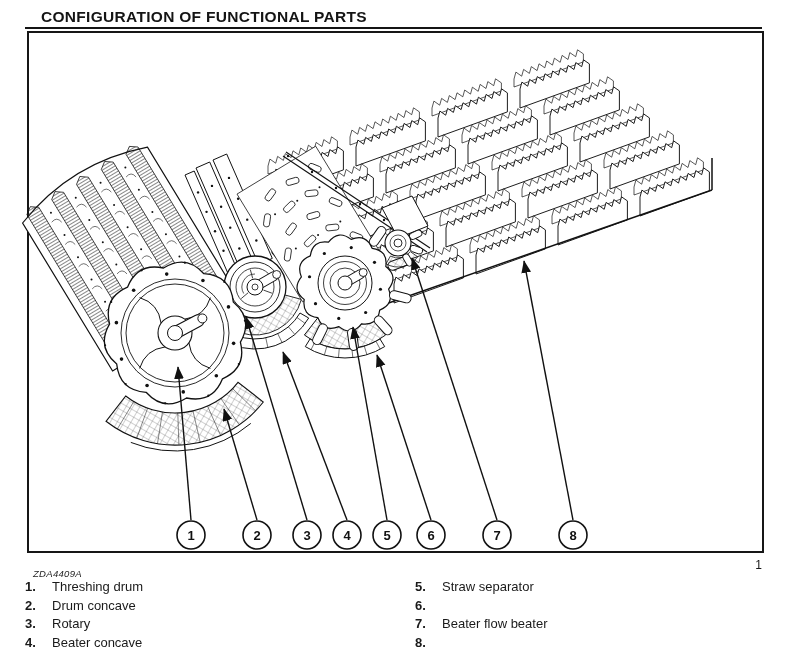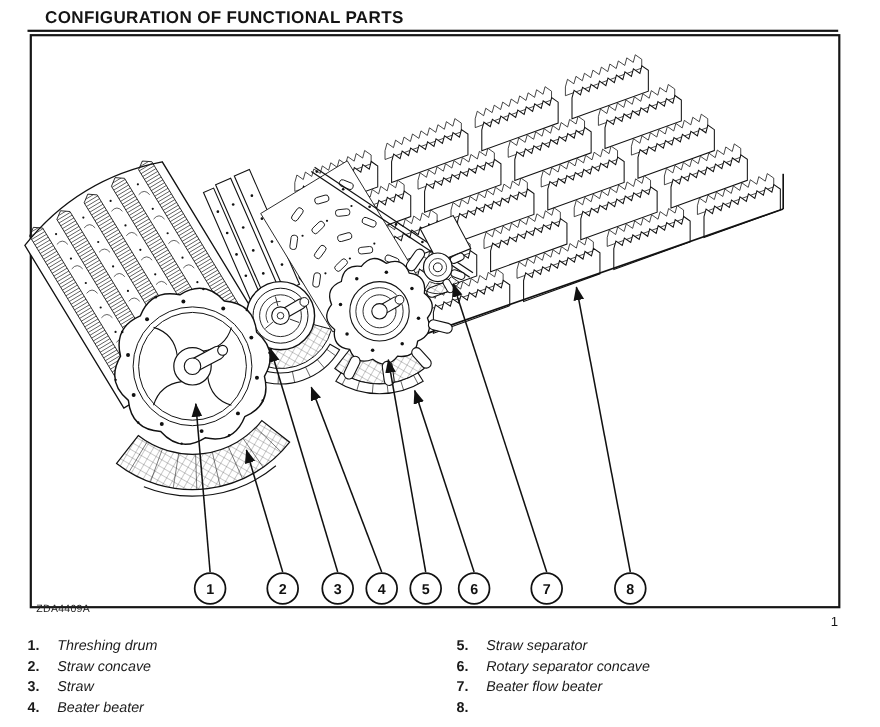--- a/index.html
+++ b/index.html
@@ -11,33 +11,33 @@
     position:absolute;left:25px;top:8px;font-size:15.5px;font-weight:bold;
     letter-spacing:.3px;color:#141414;white-space:nowrap;margin-left:16px;
   }
   .title-rule{position:absolute;left:25px;top:27px;width:737px;height:2.2px;background:#141414;}
   .frame{
     position:absolute;left:27px;top:31px;width:737px;height:522px;
     border:2px solid #161616;box-sizing:border-box;background:#fff;
   }
   .diagram-svg{position:absolute;left:0;top:0;width:800px;height:661px;}
   .figure-code{
-    position:absolute;left:33px;top:548px;font-size:9.5px;color:#222;letter-spacing:.3px;
+    position:absolute;left:33px;top:568px;font-size:9.5px;color:#222;letter-spacing:.3px;font-style:italic;
   }
   .figure-number{
     position:absolute;left:700px;top:558px;width:62px;text-align:right;
     font-size:12px;color:#161616;
   }
   .legend{position:absolute;left:0;top:578px;width:800px;font-size:13px;color:#1a1a1a;}
   .legend-col{position:absolute;top:0;}
   .legend-col.left{left:25px;width:360px;}
   .legend-col.right{left:415px;width:370px;}
   .legend-row{display:flex;height:18.7px;line-height:18.7px;align-items:center;}
   .legend-num{font-weight:bold;width:27px;flex:0 0 27px;}
-  .legend-label{white-space:nowrap;font-style:italic;}
+  .legend-label{white-space:nowrap;}
   svg text.co{
     font-family:"Liberation Sans","DejaVu Sans",sans-serif;
     font-size:13px;font-weight:bold;fill:#111;
   }
 </style>
 </head>
 <body>
 
 <div class="title">CONFIGURATION OF FUNCTIONAL PARTS</div>
 <div class="title-rule"></div>
@@ -374,39 +374,38 @@
 <div class="figure-number">1</div>
 
 <div class="legend">
   <div class="legend-col left">
     <div class="legend-row">
       <span class="legend-num">1.</span>
       <span class="legend-label">Threshing drum</span>
     </div>
     <div class="legend-row">
       <span class="legend-num">2.</span>
-      <span class="legend-label">Straw concave</span>
+      <span class="legend-label">Drum concave</span>
     </div>
     <div class="legend-row">
       <span class="legend-num">3.</span>
-      <span class="legend-label">Straw</span>
+      <span class="legend-label">Rotary</span>
     </div>
     <div class="legend-row">
       <span class="legend-num">4.</span>
-      <span class="legend-label">Beater beater</span>
+      <span class="legend-label">Beater concave</span>
     </div>
   </div>
   <div class="legend-col right">
     <div class="legend-row">
       <span class="legend-num">5.</span>
       <span class="legend-label">Straw separator</span>
     </div>
     <div class="legend-row">
       <span class="legend-num">6.</span>
-      <span class="legend-label">Rotary separator concave</span>
     </div>
     <div class="legend-row">
       <span class="legend-num">7.</span>
       <span class="legend-label">Beater flow beater</span>
     </div>
     <div class="legend-row">
       <span class="legend-num">8.</span>
     </div>
   </div>
 </div>

